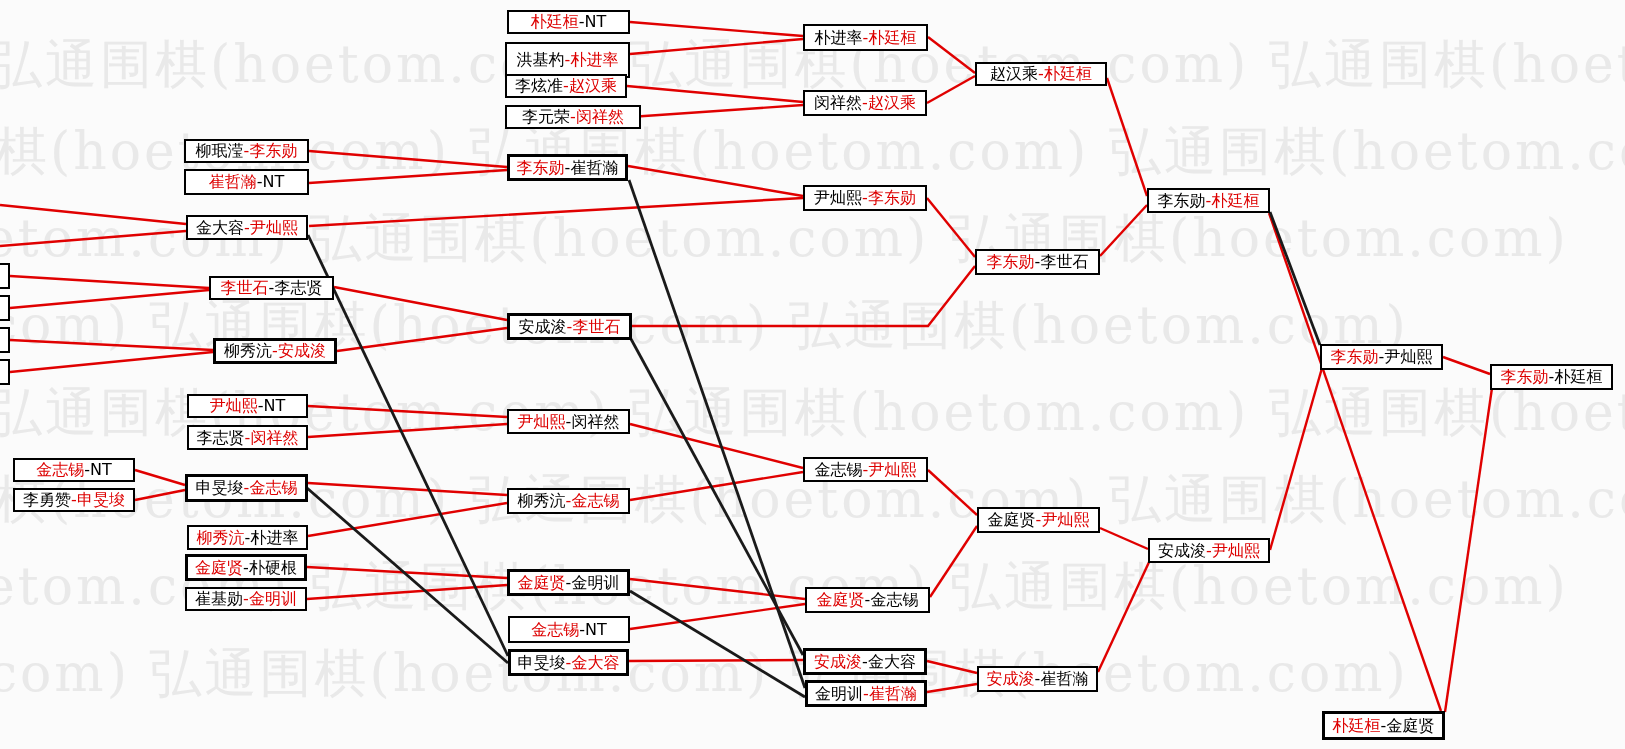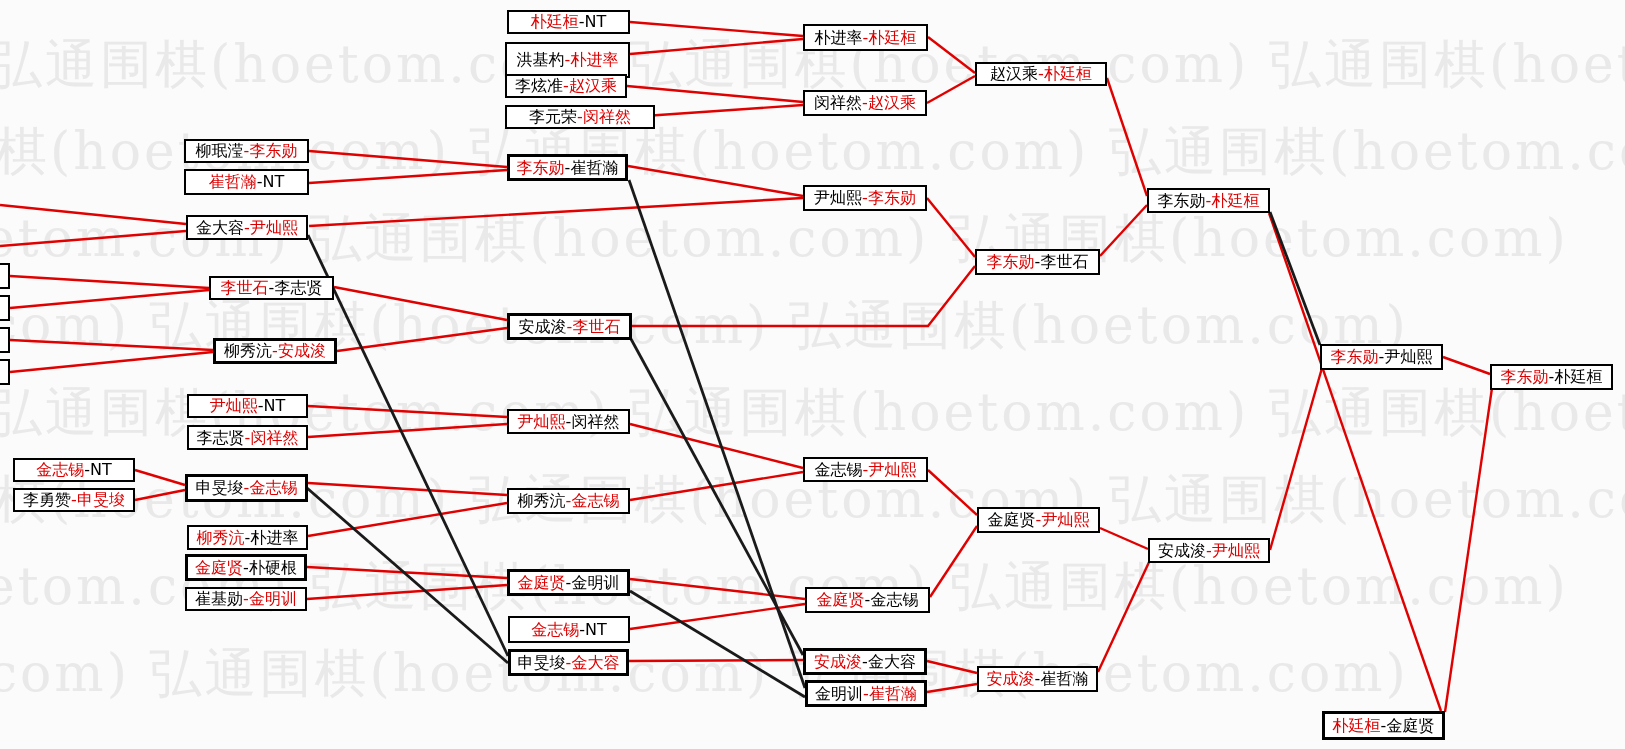--- a/index.html
+++ b/index.html
@@ -161,21 +161,21 @@
       <div class="box" style="left: 505px; top: 42px; width: 125px; height: 36px;">
         <span style="color: rgb(0, 0, 0);">洪基杓</span>
         <span style="color: rgb(221, 0, 0);">-</span>
         <span style="color: rgb(221, 0, 0);">朴进率</span>
       </div>
       <div class="box" style="left: 505px; top: 74px; width: 122px; height: 24px;">
         <span style="color: rgb(0, 0, 0);">李炫准</span>
         <span style="color: rgb(221, 0, 0);">-</span>
         <span style="color: rgb(221, 0, 0);">赵汉乘</span>
       </div>
-      <div class="box" style="left: 505px; top: 105px; width: 150px; height: 24px;">
+      <div class="box" style="left: 505px; top: 105px; width: 136px; height: 24px;">
         <span style="color: rgb(0, 0, 0);">李元荣</span>
         <span style="color: rgb(221, 0, 0);">-</span>
         <span style="color: rgb(221, 0, 0);">闵祥然</span>
       </div>
       <div class="box bold" style="left: 507px; top: 154px; width: 121px; height: 27px;">
         <span style="color: rgb(221, 0, 0);">李东勋</span>
         <span style="color: rgb(0, 0, 0);">-</span>
         <span style="color: rgb(0, 0, 0);">崔哲瀚</span>
       </div>
       <div class="box bold" style="left: 507px; top: 313px; width: 125px; height: 27px;">

